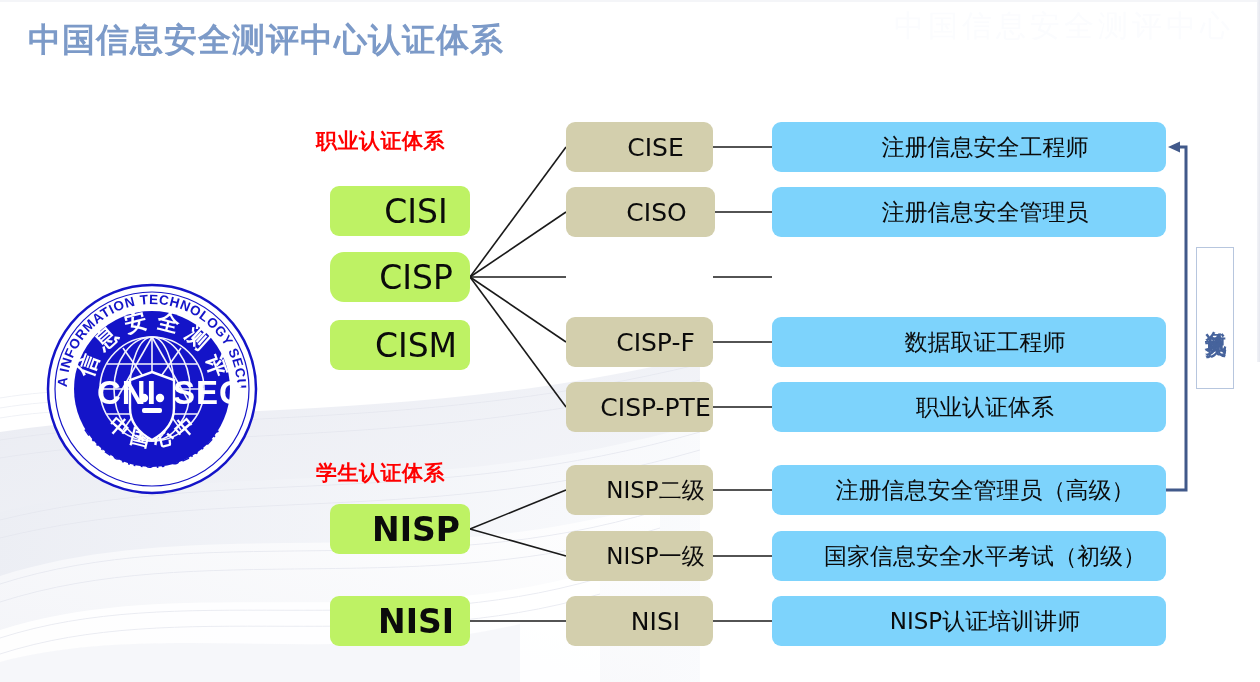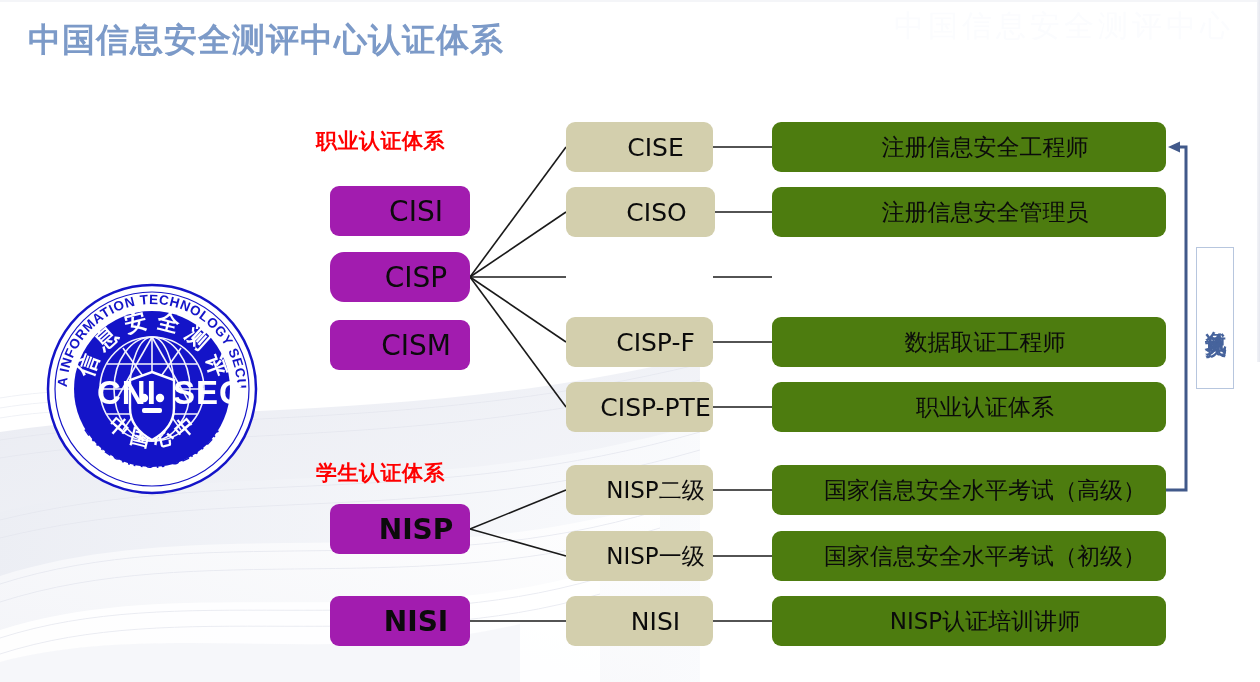--- a/index.html
+++ b/index.html
@@ -57,24 +57,24 @@
   .node{
     position:absolute;
     display:flex;align-items:center;justify-content:center;
     border-radius:9px;
     box-sizing:border-box;
     color:#0b0b0b;
     white-space:nowrap;
     font-family:"DejaVu Sans","Liberation Sans",sans-serif;
     padding-left:32px;
   }
-  .node.green{background:#a21caf;font-size:28px;}
+  .node.green{background:#bef264;font-size:33px;}
   .node.green.bold{font-weight:bold;text-align:right;}
   .node.tan{background:#D3CFAD;font-size:25px;}
-  .node.blue{background:#4d7c0f;font-size:23px;align-items:center;}
+  .node.blue{background:#7dd3fc;font-size:23px;align-items:center;}
   
   .swap-badge{
     position:absolute;left:1196px;top:247px;
     width:36px;height:140px;
     border:1px solid #B7C6DE;
     background:#ffffff;
     display:flex;align-items:center;justify-content:center;
     color:#46639C;font-weight:bold;font-size:21px;
     line-height:1.12;
     writing-mode:vertical-rl;
@@ -259,21 +259,21 @@
     <span>NISP二级</span>
   </div>
   <div class="node tan" style="left:566px;top:531px;width:147px;height:50px;font-size:23px;">
     <span>NISP一级</span>
   </div>
   <div class="node tan" style="left:566px;top:596px;width:147px;height:50px;">
     <span>NISI</span>
   </div>
 
   <div class="node blue" style="left:772px;top:465px;width:394px;height:50px;">
-    <span>国家信息安全水平考试（高级）</span>
+    <span>注册信息安全管理员（高级）</span>
   </div>
   <div class="node blue" style="left:772px;top:531px;width:394px;height:50px;">
     <span>国家信息安全水平考试（初级）</span>
   </div>
   <div class="node blue" style="left:772px;top:596px;width:394px;height:50px;">
     <span>NISP认证培训讲师</span>
   </div>
 
   <div class="swap-badge">
     <span>免试兑换</span>

